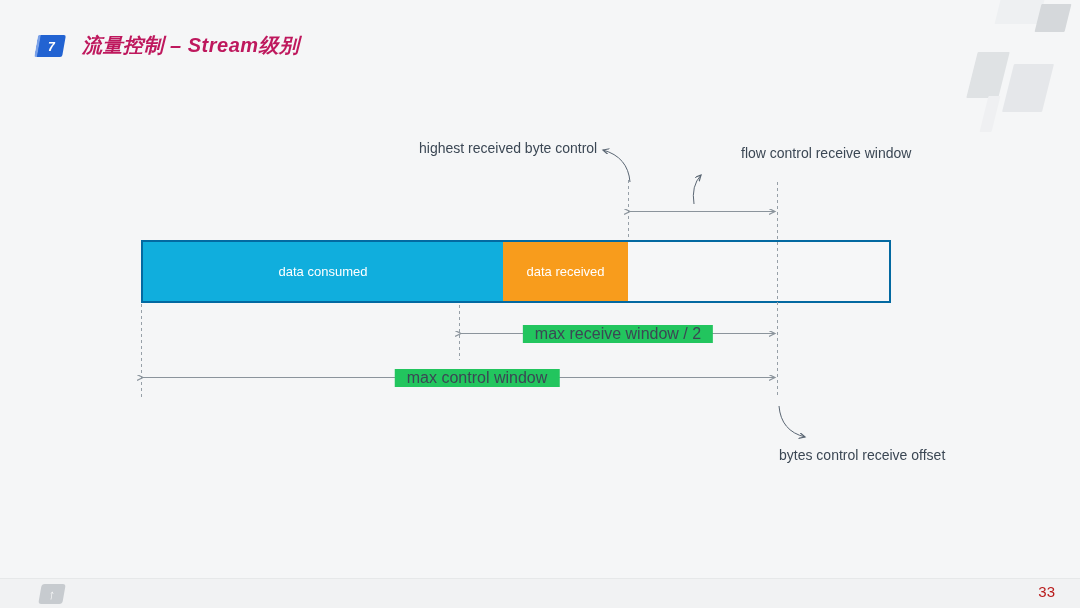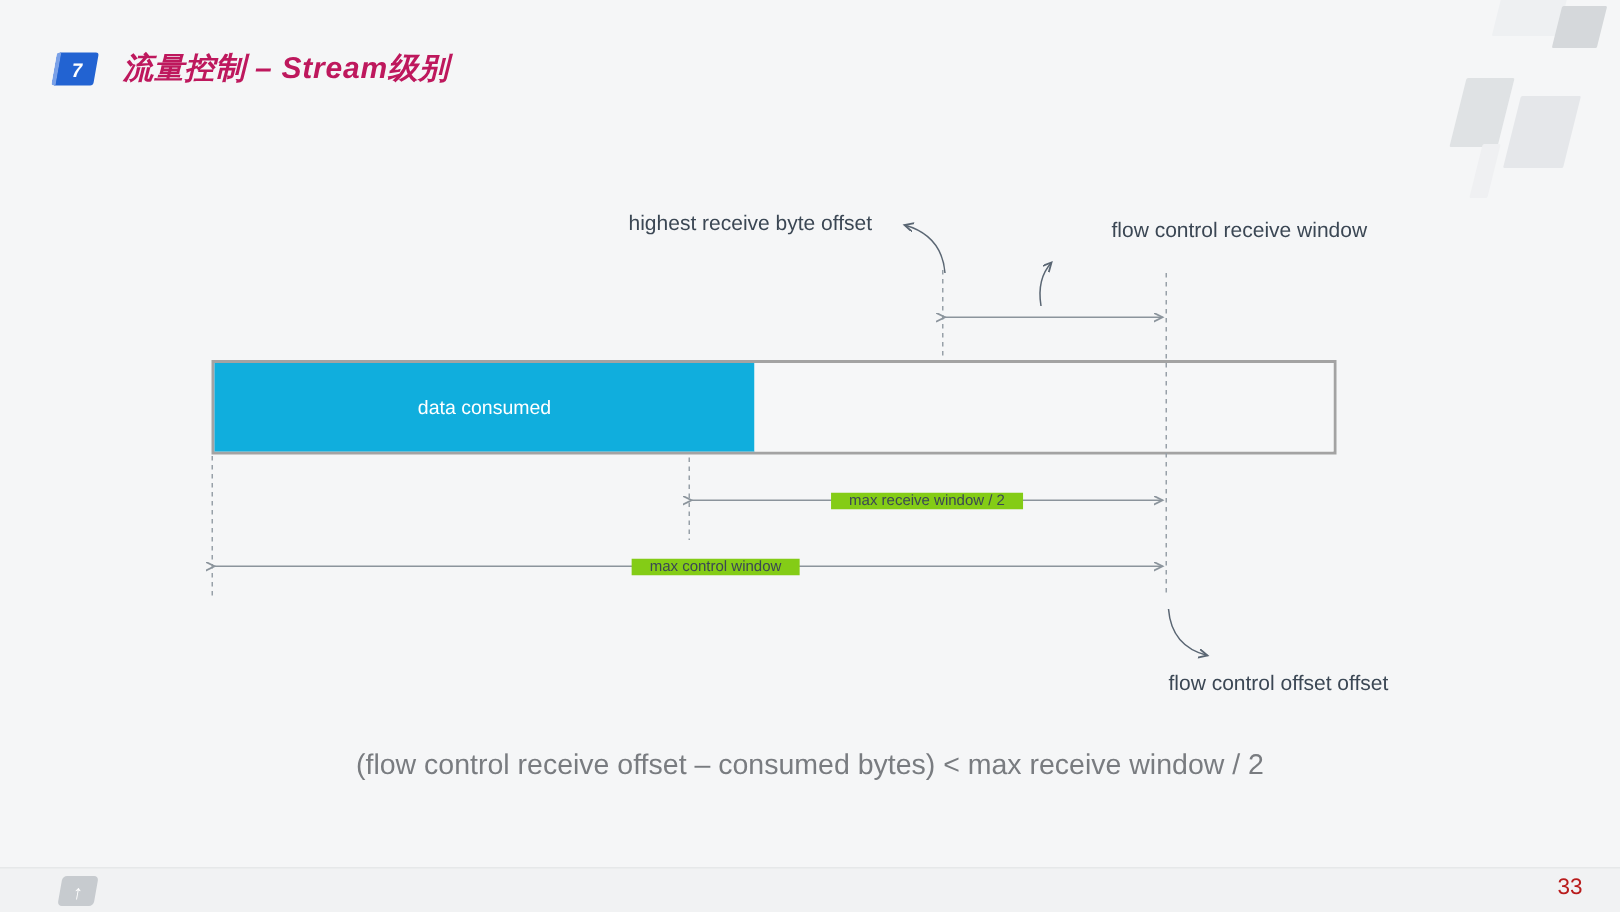--- a/index.html
+++ b/index.html
@@ -27,36 +27,36 @@
   .deco div { position:absolute; transform:skewX(-14deg); border-radius:1px; }
   .d1 { left:48px; top:-4px;  width:44px; height:28px; background:#eef0f2; }
   .d2 { left:88px; top:4px;   width:30px; height:28px; background:#d5d8db; }
   .d3 { left:22px; top:52px;  width:32px; height:46px; background:#dfe2e4; }
   .d4 { left:58px; top:64px;  width:40px; height:48px; background:#e5e7ea; }
   .d5 { left:34px; top:96px;  width:12px; height:36px; background:#eff0f2; }
 
   
   .bar {
     position:absolute; left:141px; top:240px; width:750px; height:63px;
-    border:2px solid #a3a3a3; box-sizing:border-box; display:flex;
+    border:2px solid #0369a1; box-sizing:border-box; display:flex;
     background:#f6f7f8;
   }
   .seg { height:100%; display:flex; align-items:center; justify-content:center;
          color:#ffffff; font-size:13px; }
   .seg-consumed { width:360px; background:#10aedd; }
   .seg-received { width:125px; background:#f89c1c; }
   .seg-free { flex:1; background:#f6f7f8; }
 
   
   .overlay { position:absolute; left:0; top:0; width:1080px; height:608px; }
 
   
   .dlabel { position:absolute; color:#3b4754; font-size:14px; white-space:nowrap; }
-  .mlabel { position:absolute; color:#3b4754; font-size:10px; white-space:nowrap;
-            background:#84cc16; padding:0 12px; transform:translate(-50%,-50%); }
+  .mlabel { position:absolute; color:#3b4754; font-size:16px; white-space:nowrap;
+            background:#22c55e; padding:0 12px; transform:translate(-50%,-50%); }
 
   
   .formula { position:absolute; left:0; right:0; top:500px; text-align:center;
              color:#797c80; font-size:19px; }
 
   
   .footer { position:absolute; left:0; right:0; top:578px; bottom:0;
             background:#f1f2f3; border-top:1px solid #e6e8e9; }
   .logo { position:absolute; left:40px; top:5px; width:24px; height:20px;
           background:#c7cbcf; transform:skewX(-10deg); border-radius:3px;
@@ -81,20 +81,23 @@
     <div class="d2"></div>
     <div class="d3"></div>
     <div class="d4"></div>
     <div class="d5"></div>
   </div>
 
   <div class="bar">
     <div class="seg seg-consumed">
       <span>data consumed</span>
     </div>
+    <div class="seg seg-received">
+      <span>data received</span>
+    </div>
     <div class="seg seg-free"></div>
   </div>
 
   <svg class="overlay" viewBox="0 0 1080 608" xmlns="http://www.w3.org/2000/svg">
     <defs>
       <marker id="ahg" markerWidth="9" markerHeight="8" refX="6" refY="3" orient="auto" markerUnits="userSpaceOnUse">
         <path d="M0,0 L6,3 L0,6" fill="none" stroke="#8b949c" stroke-width="1.2"></path>
       </marker>
       <marker id="ahd" markerWidth="9" markerHeight="8" refX="6" refY="3" orient="auto" markerUnits="userSpaceOnUse">
         <path d="M0,0 L6,3 L0,6" fill="none" stroke="#5a6673" stroke-width="1.2"></path>
@@ -108,27 +111,26 @@
 
     <line x1="630" y1="211.5" x2="775" y2="211.5" stroke="#8b949c" stroke-width="1" marker-start="url(#ahg)" marker-end="url(#ahg)"></line>
     <line x1="461" y1="333.5" x2="775" y2="333.5" stroke="#8b949c" stroke-width="1" marker-start="url(#ahg)" marker-end="url(#ahg)"></line>
     <line x1="143" y1="377.5" x2="775" y2="377.5" stroke="#8b949c" stroke-width="1" marker-start="url(#ahg)" marker-end="url(#ahg)"></line>
 
     <path d="M630,182 Q628,157 603,150" fill="none" stroke="#5a6673" stroke-width="1" marker-end="url(#ahd)"></path>
     <path d="M694,204 Q691,186 701,175" fill="none" stroke="#5a6673" stroke-width="1" marker-end="url(#ahd)"></path>
     <path d="M779,406 Q781,431 805,437" fill="none" stroke="#5a6673" stroke-width="1" marker-end="url(#ahd)"></path>
   </svg>
 
-  <div class="dlabel" style="left:419px; top:140px;">highest receive byte offset</div>
+  <div class="dlabel" style="left:419px; top:140px;">highest received byte control</div>
   <div class="dlabel" style="left:710px; top:145px;margin-left:31px;">flow control receive window</div>
   <div class="mlabel" style="left:618px; top:334px;">max receive window / 2</div>
   <div class="mlabel" style="left:477px; top:378px;">max control window</div>
-  <div class="dlabel" style="left:779px; top:447px;">flow control offset offset</div>
+  <div class="dlabel" style="left:779px; top:447px;">bytes control receive offset</div>
 
-  <div class="formula">(flow control receive offset – consumed bytes) &lt; max receive window / 2</div>
 
   <div class="footer">
     <div class="logo">
       <span>↑</span>
     </div>
     <div class="pagenum">33</div>
   </div>
 
 </div>
 

